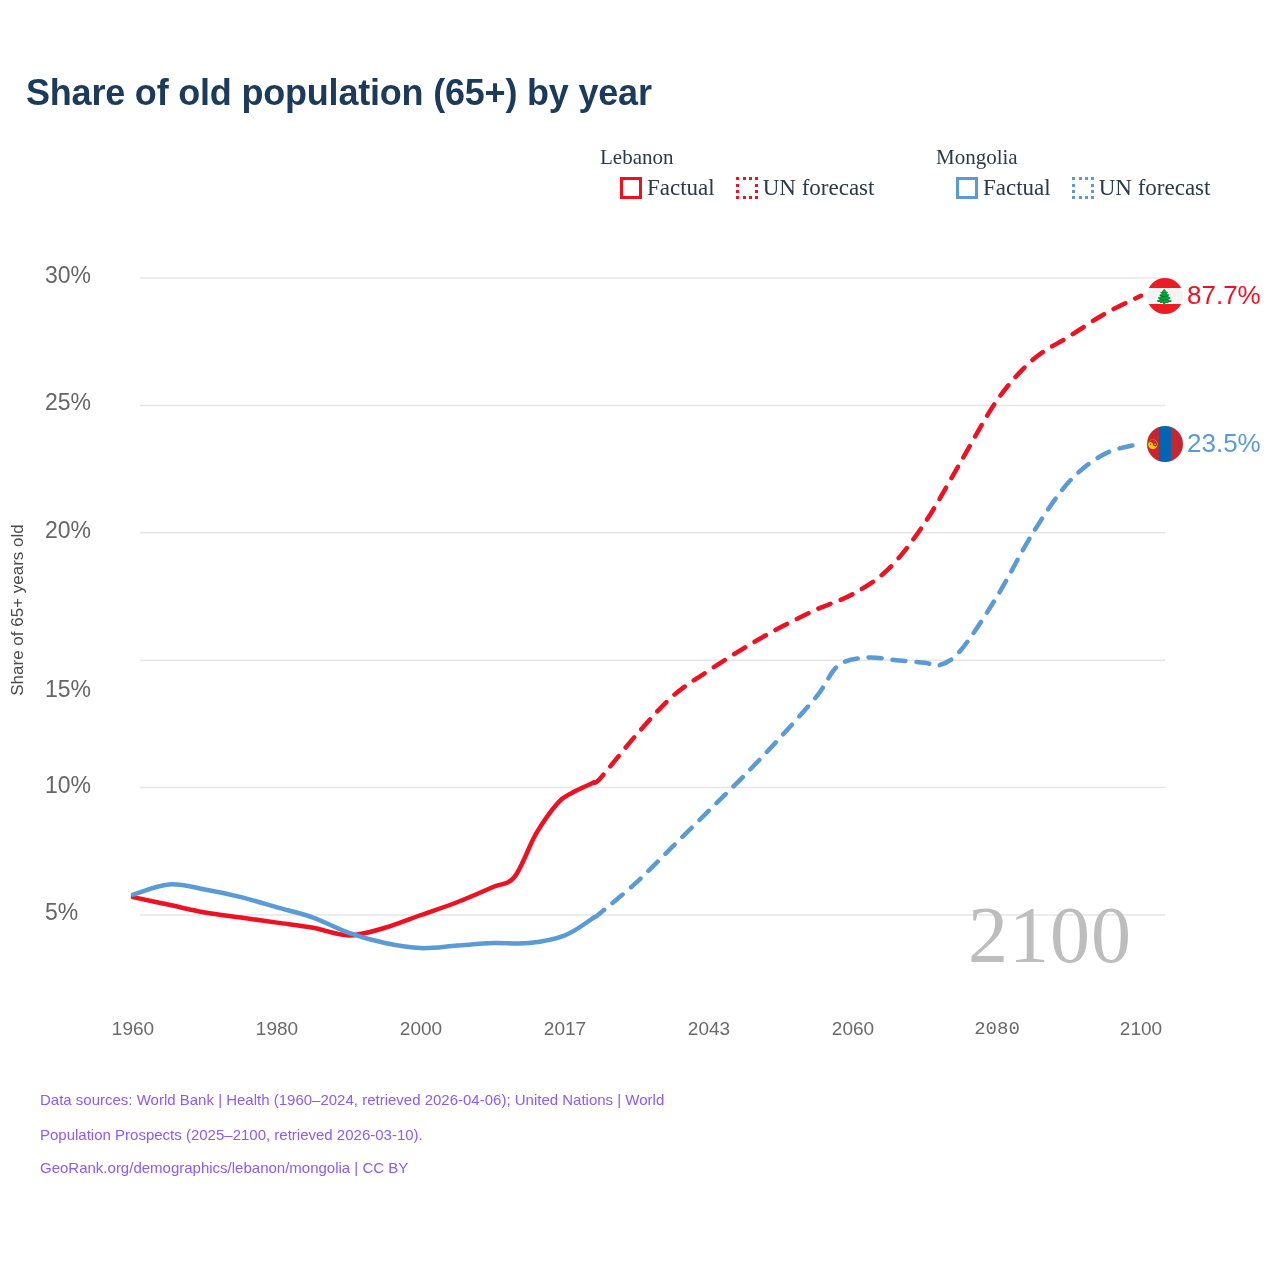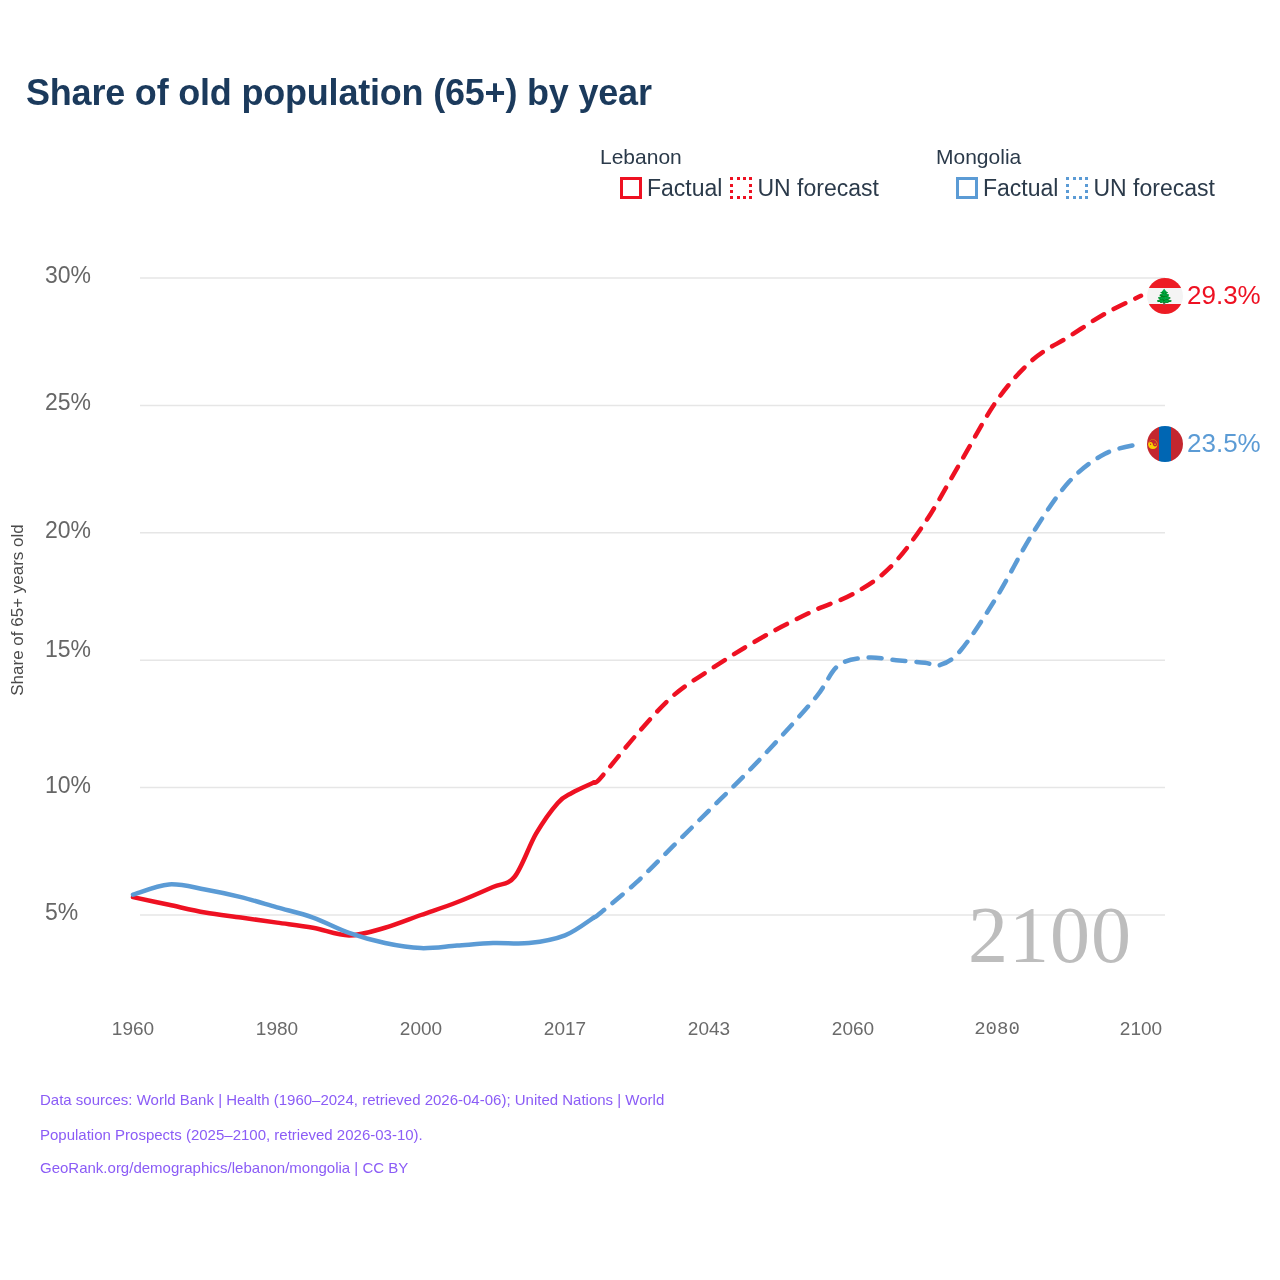--- a/index.html
+++ b/index.html
@@ -38,35 +38,36 @@
   .legend {
     position: absolute;
     top: 145px;
     left: 600px;
     width: 660px;
     height: 80px;
   }
   .legend-group {
     position: absolute;
     top: 0;
+    font-family: Liberation Serif, serif;
   }
   .legend-group.lebanon { left: 0px; }
   .legend-group.mongolia { left: 336px; }
 
   .legend-country {
     font-size: 21px;
     color: #2b3a4a;
     margin-bottom: 6px;
     white-space: nowrap;
     line-height: 24px;
   }
   .legend-entries {
     display: flex;
     align-items: flex-end;
-    gap: 8px;
+    gap: 21px;
     white-space: nowrap;
     padding-left: 20px;
   }
   .legend-entry {
     display: flex;
     align-items: center;
     gap: 5px;
   }
   .legend-swatch {
     width: 22px;
@@ -256,21 +257,21 @@
           <path d="M 133.00 897.16 C 139.00 898.44, 157.00 902.26, 169.00 904.81 C 181.00 907.36, 193.00 910.33, 205.00 912.45 C 217.00 914.58, 229.00 915.85, 241.00 917.55 C 253.00 919.25, 265.00 920.95, 277.00 922.64 C 289.00 924.34, 301.00 925.62, 313.00 927.74 C 325.00 929.86, 337.00 935.38, 349.00 935.38 C 361.00 935.38, 373.00 931.14, 385.00 927.74 C 397.00 924.34, 409.00 919.25, 421.00 915.00 C 433.00 910.75, 445.00 906.93, 457.00 902.26 C 469.00 897.59, 483.40 891.22, 493.00 886.97 C 502.60 882.73, 507.40 885.70, 514.60 876.78 C 521.80 867.86, 529.00 845.78, 536.20 833.46 C 543.40 821.15, 551.80 809.68, 557.80 802.89 C 563.80 796.09, 566.20 796.09, 572.20 792.70 C 578.20 789.30, 590.20 784.20, 593.80 782.50" fill="none" stroke="#ee1122" stroke-width="4.5" stroke-linecap="round" stroke-linejoin="round"></path>
           <path d="M 593.80 782.50 C 595.00 781.65, 593.80 785.48, 601.00 777.41 C 608.20 769.34, 625.00 747.68, 637.00 734.09 C 649.00 720.50, 661.00 706.49, 673.00 695.87 C 685.00 685.26, 697.00 678.46, 709.00 670.39 C 721.00 662.32, 733.00 654.68, 745.00 647.46 C 757.00 640.24, 769.00 633.45, 781.00 627.08 C 793.00 620.71, 805.00 614.76, 817.00 609.24 C 829.00 603.72, 841.00 600.75, 853.00 593.95 C 865.00 587.16, 877.00 580.36, 889.00 568.47 C 901.00 556.58, 913.00 540.44, 925.00 522.61 C 937.00 504.77, 949.00 481.84, 961.00 461.46 C 973.00 441.07, 985.00 417.29, 997.00 400.30 C 1009.00 383.32, 1021.00 370.15, 1033.00 359.54 C 1045.00 348.92, 1057.00 344.25, 1069.00 336.60 C 1081.00 328.96, 1093.00 320.47, 1105.00 313.67 C 1117.00 306.88, 1135.00 298.81, 1141.00 295.84" fill="none" stroke="#ee1122" stroke-width="4.5" stroke-linecap="round" stroke-linejoin="round" stroke-dasharray="13 11"></path>
           <path d="M 133.00 894.62 C 139.00 892.92, 157.00 885.27, 169.00 884.42 C 181.00 883.57, 193.00 887.40, 205.00 889.52 C 217.00 891.64, 229.00 894.19, 241.00 897.16 C 253.00 900.14, 265.00 903.96, 277.00 907.36 C 289.00 910.75, 301.00 913.30, 313.00 917.55 C 325.00 921.79, 337.00 928.59, 349.00 932.84 C 361.00 937.08, 373.00 940.48, 385.00 943.03 C 397.00 945.58, 409.00 947.70, 421.00 948.12 C 433.00 948.55, 445.00 946.43, 457.00 945.58 C 469.00 944.73, 481.00 943.45, 493.00 943.03 C 505.00 942.60, 517.00 944.30, 529.00 943.03 C 541.00 941.75, 554.20 939.63, 565.00 935.38 C 575.80 931.14, 589.00 920.52, 593.80 917.55" fill="none" stroke="#5b9bd5" stroke-width="4.5" stroke-linecap="round" stroke-linejoin="round"></path>
           <path d="M 593.80 917.55 C 595.00 916.70, 593.80 918.40, 601.00 912.45 C 608.20 906.51, 625.00 892.92, 637.00 881.88 C 649.00 870.83, 661.00 858.09, 673.00 846.20 C 685.00 834.31, 697.00 822.42, 709.00 810.53 C 721.00 798.64, 733.00 787.18, 745.00 774.86 C 757.00 762.54, 769.00 749.80, 781.00 736.64 C 793.00 723.48, 807.40 707.76, 817.00 695.87 C 826.60 683.98, 830.20 671.67, 838.60 665.30 C 847.00 658.93, 857.80 658.50, 867.40 657.65 C 877.00 656.80, 886.60 659.35, 896.20 660.20 C 905.80 661.05, 917.80 661.90, 925.00 662.75 C 932.20 663.60, 933.40 667.42, 939.40 665.30 C 945.40 663.17, 951.40 661.47, 961.00 650.01 C 970.60 638.54, 985.00 616.03, 997.00 596.50 C 1009.00 576.97, 1021.00 551.91, 1033.00 532.80 C 1045.00 513.69, 1057.00 495.00, 1069.00 481.84 C 1081.00 468.68, 1093.00 460.18, 1105.00 453.81 C 1117.00 447.44, 1135.00 445.32, 1141.00 443.62" fill="none" stroke="#5b9bd5" stroke-width="4.5" stroke-linecap="round" stroke-linejoin="round" stroke-dasharray="13 11"></path>
         </g>
     </svg>
 
     <div id="y-ticks">
         <div class="tick-label y-tick" style="left: 45px; top: 899px;">5%</div>
         <div class="tick-label y-tick" style="left: 45px; top: 771.6px;">10%</div>
-        <div class="tick-label y-tick" style="left: 45px; top: 636px;">15%</div>
+        <div class="tick-label y-tick" style="left: 45px; top: 676px;">15%</div>
         <div class="tick-label y-tick" style="left: 45px; top: 516.8px;">20%</div>
         <div class="tick-label y-tick" style="left: 45px; top: 389.4px;">25%</div>
         <div class="tick-label y-tick" style="left: 45px; top: 262px;">30%</div>
       </div>
     <div id="x-ticks">
         <div class="tick-label x-tick" style="left: 83px; top: 1018px;">1960</div>
         <div class="tick-label x-tick" style="left: 227px; top: 1018px;">1980</div>
         <div class="tick-label x-tick" style="left: 371px; top: 1018px;">2000</div>
         <div class="tick-label x-tick" style="left: 515px; top: 1018px;">2017</div>
         <div class="tick-label x-tick" style="left: 659px; top: 1018px;">2043</div>
@@ -281,21 +282,21 @@
 
     <div class="watermark">2100</div>
 
     <div class="end-marker" id="marker-lebanon" style="left: 1147px; top: 277.836px;">
       <span class="flag flag-lb">
         <span class="band-top"></span>
           <span class="band-mid"></span>
           <span class="band-bot"></span>
         <span class="cedar">🌲</span>
       </span>
-      <span class="end-value red">29.3%</span>
+      <span class="end-value red">87.7%</span>
     </div>
 
     <div class="end-marker" id="marker-mongolia" style="left: 1147px; top: 425.62px;">
       <span class="flag flag-mn">
         <span class="stripe s1"></span>
           <span class="stripe s2"></span>
           <span class="stripe s3"></span>
         <span class="soyombo">☯</span>
       </span>
       <span class="end-value blue">23.5%</span>

